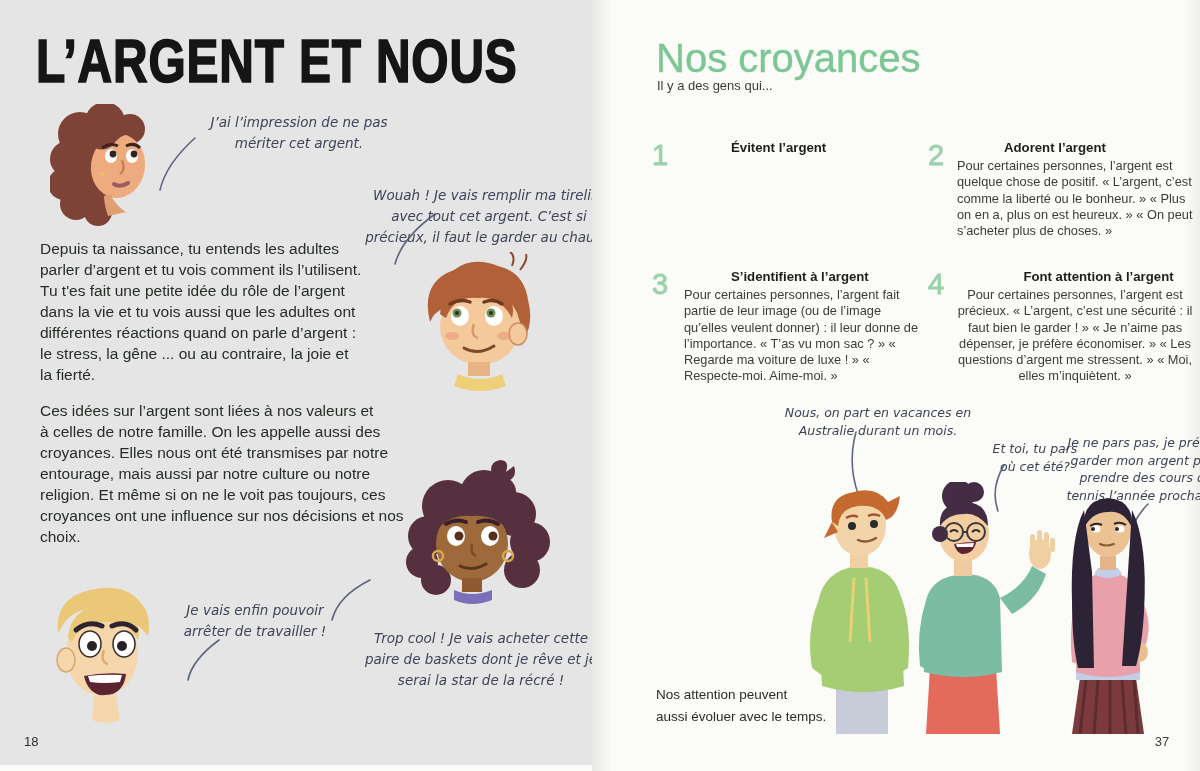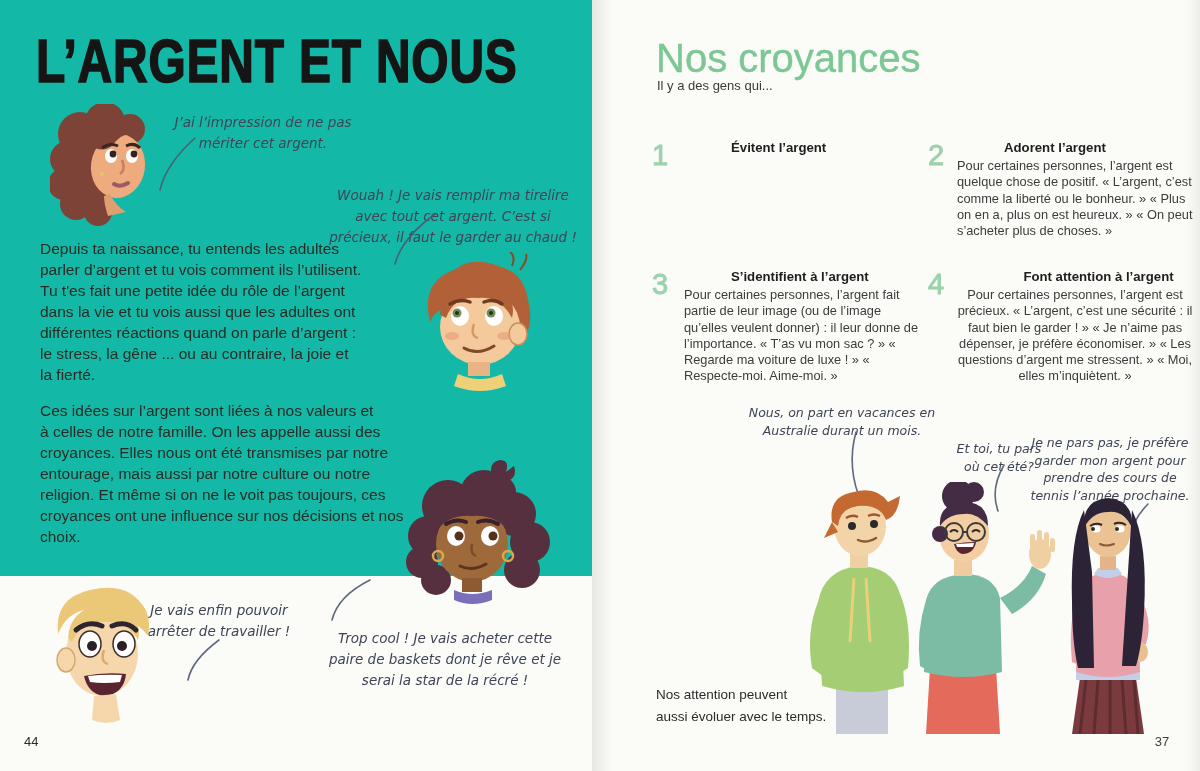--- a/index.html
+++ b/index.html
@@ -1,33 +1,33 @@
 <!DOCTYPE html>
 <html><head>
 <meta charset="utf-8">
 <style>
   * { margin:0; padding:0; box-sizing:border-box; }
   body { background:#ffffff; font-family:"Liberation Sans", sans-serif; }
   .spread { position:relative; width:1200px; height:771px; background:#FBFBF7; overflow:hidden; }
 
-  .left-page { position:absolute; left:0; top:0; width:592px; height:576px; background:#14b8a6; }
+  .left-page { position:absolute; left:0; top:0; width:592px; height:765px; background:#e5e5e5; }
   .right-page { position:absolute; left:592px; top:0; width:608px; height:771px; background:#FBFBF7; }
   .spine-shadow { position:absolute; left:592px; top:0; width:20px; height:771px;
     background:linear-gradient(to right, rgba(50,70,55,0.10), rgba(0,0,0,0)); pointer-events:none; }
   .edge-shadow { position:absolute; right:0; top:0; width:14px; height:771px;
     background:linear-gradient(to left, rgba(60,60,60,0.07), rgba(0,0,0,0)); pointer-events:none; }
 
   .abs { position:absolute; }
 
   .page-title { left:36px; top:26px; font-size:57px; font-weight:700; color:#151515;
     -webkit-text-stroke:1.6px #151515; letter-spacing:1px; white-space:nowrap;
     transform:scale(0.84,1.06); transform-origin:left top; }
 
   .hand { font-family:"DejaVu Sans", sans-serif; font-style:italic; color:#3E4456;
-    text-align:center; white-space:pre-line; }
+    text-align:center; white-space:pre-line;margin-left:36px; }
   .hand-l { font-size:13.5px; line-height:21px; }
   .hand-r { font-size:12.5px; line-height:17.5px; }
 
   .para { width:450px; font-size:15.5px; line-height:21px; color:#262D26; white-space:pre-line; }
 
   .pagenum { font-size:13px; }
 
   .section-heading { font-size:40px; color:#7CC795; -webkit-text-stroke:0.4px #7CC795; }
   .section-intro { font-size:13px; color:#3A3A3A; }
 
@@ -68,21 +68,21 @@
 croyances ont une influence sur nos décisions et nos
 choix.</div>
     <div class="abs para" style="left:40px; top:238px;">Depuis ta naissance, tu entends les adultes
 parler d’argent et tu vois comment ils l’utilisent.
 Tu t'es fait une petite idée du rôle de l’argent
 dans la vie et tu vois aussi que les adultes ont
 différentes réactions quand on parle d’argent :
 le stress, la gêne ... ou au contraire, la joie et
 la fierté.</div>
 
-    <div class="abs pagenum" style="left:24px; top:734px; color:#263026;">44</div>
+    <div class="abs pagenum" style="left:24px; top:734px; color:#263026;">18</div>
 
     <svg class="abs tail" style="left:158px; top:136px;" width="40" height="56">
         <path d="M37,2 Q8,28 2,54"></path>
       </svg>
     <svg class="abs tail" style="left:392px; top:212px;" width="46" height="54">
         <path d="M43,2 Q10,26 3,52"></path>
       </svg>
     <svg class="abs tail" style="left:186px; top:638px;" width="36" height="44">
         <path d="M33,2 Q6,22 2,42"></path>
       </svg>

